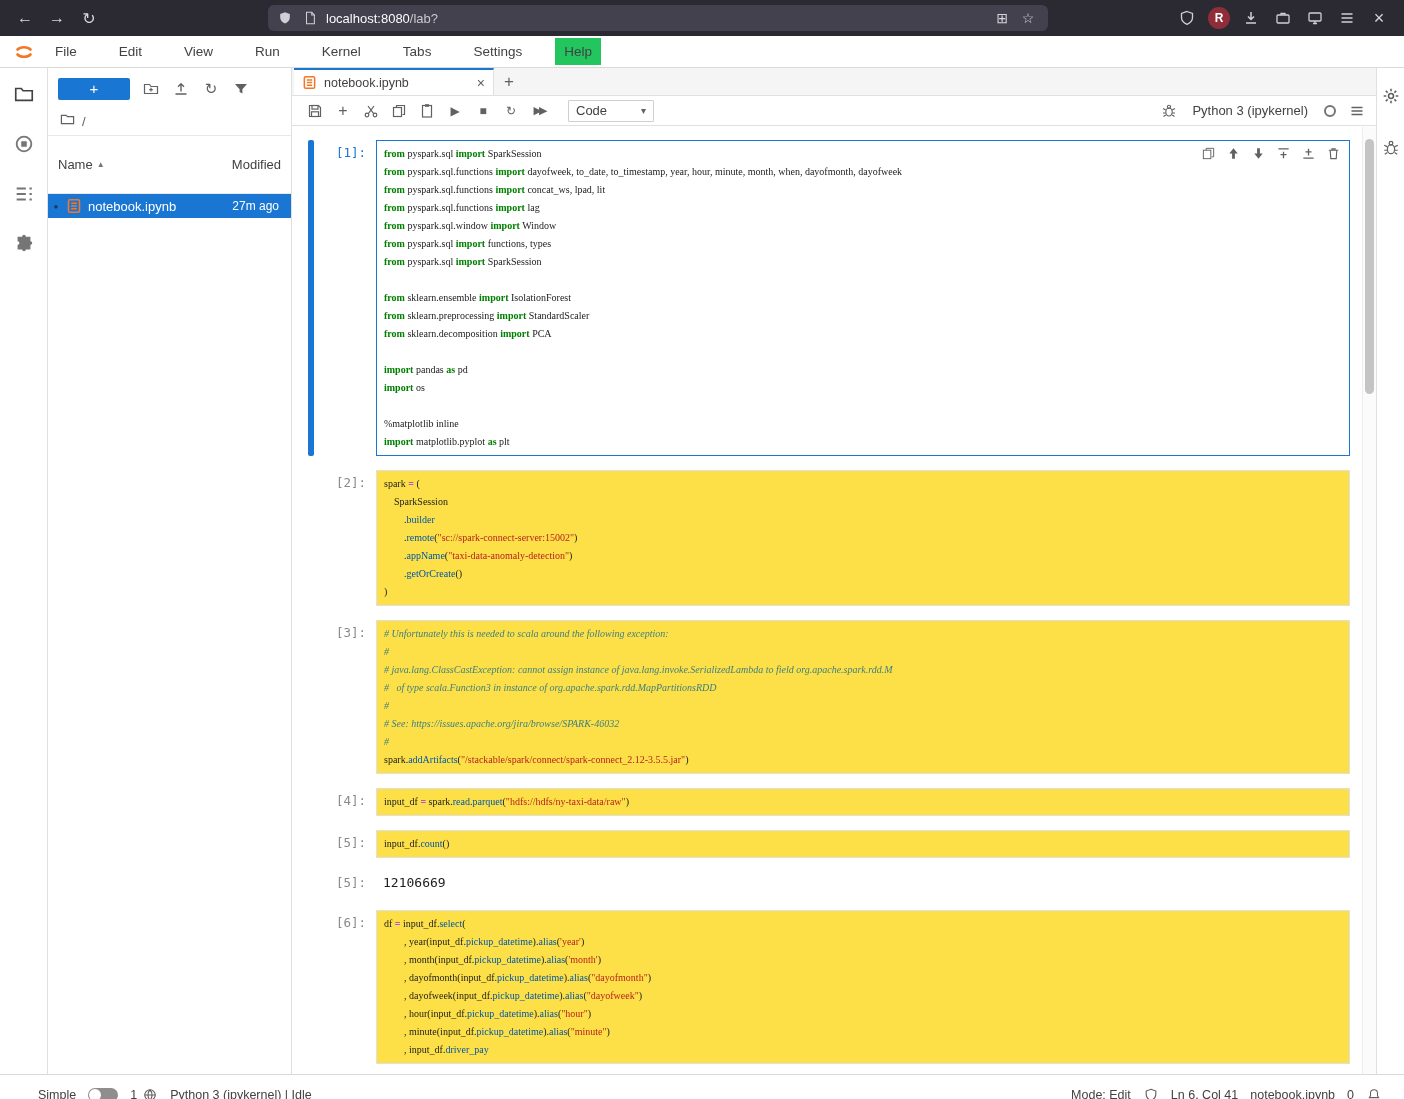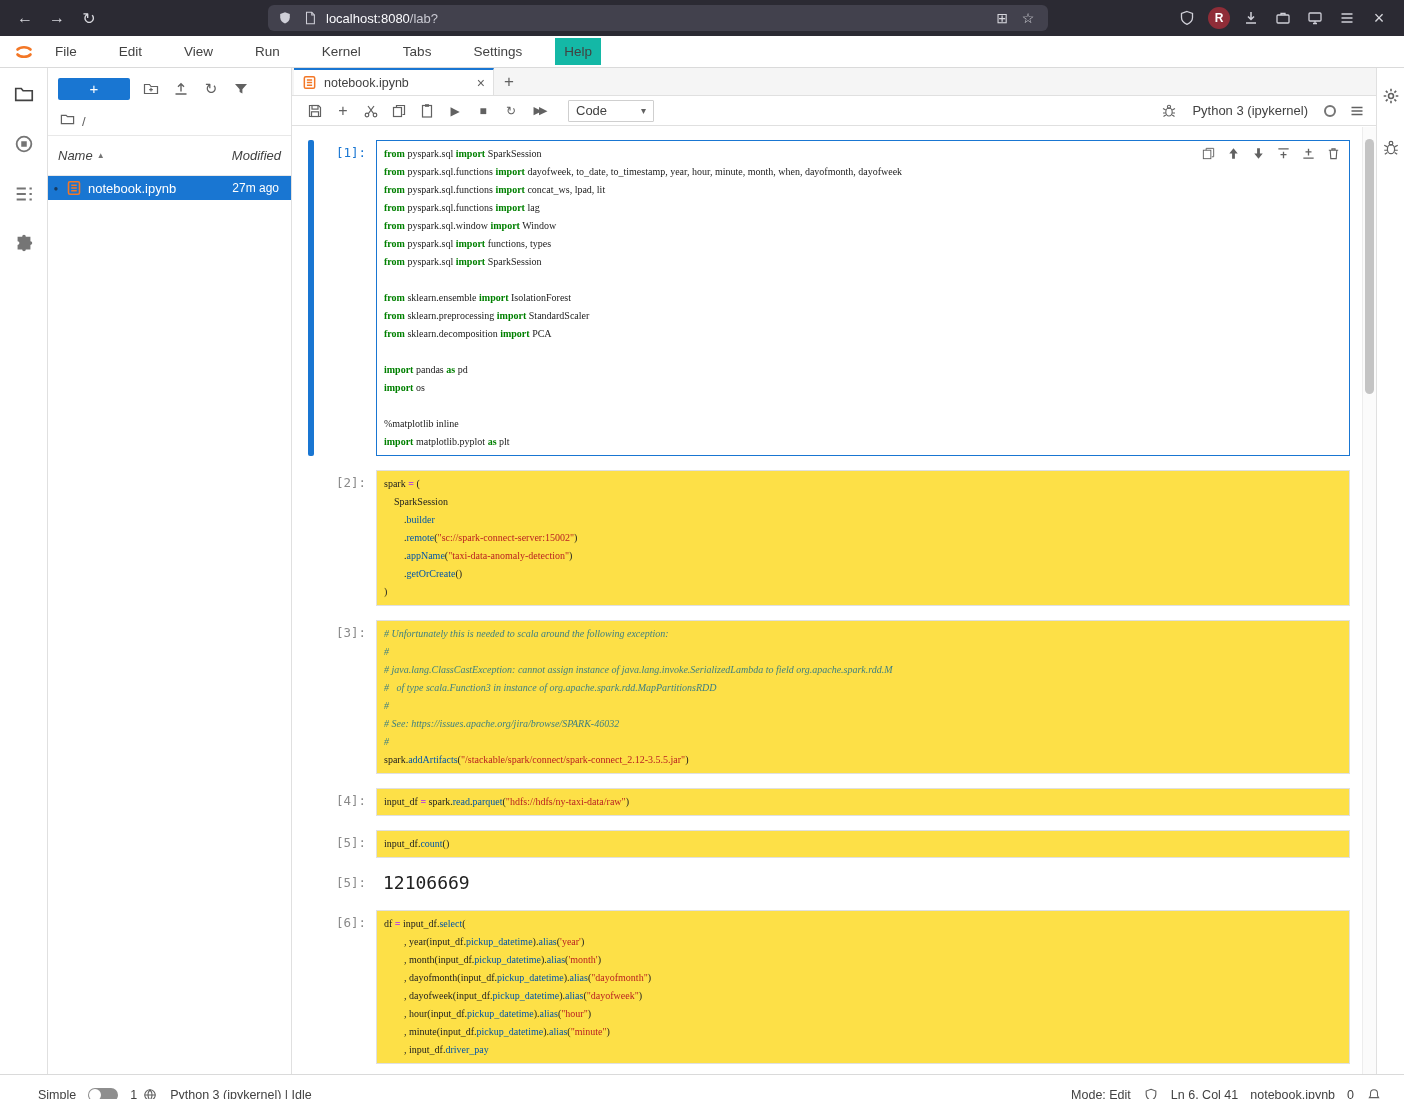--- a/index.html
+++ b/index.html
@@ -24,39 +24,39 @@
   .avatar { width:22px; height:22px; border-radius:50%; background:#8f2d38; color:#fff; font-size:12px;
             font-weight:bold; display:flex; align-items:center; justify-content:center; margin:0 4px; flex:none; }
   .closex { font-size:18px; }
 
   
   .menubar { height:32px; background:#fff; border-bottom:1px solid #dadada; display:flex; align-items:center; padding-left:8px; }
   .jlogo { width:24px; height:24px; margin:0 10px 0 4px; flex:none; }
   .jlogo svg { width:24px; height:24px; }
   .menu-items { display:flex; align-items:center; height:100%;gap:24px; }
   .menu-item { padding:6px 9px; font-size:13.5px; color:#424242; cursor:default; }
-  .menu-item.active { background:#14b8a6; }
+  .menu-item.active { background:#22c55e; }
 
   
   .app { display:flex; height:1006px; background:#fff; }
 
   .activity { width:48px; border-right:1px solid #e0e0e0; display:flex; flex-direction:column;
               align-items:center; padding-top:14px; gap:26px; flex:none; }
   .act-btn { width:24px; height:24px; display:flex; align-items:center; justify-content:center; }
   .act-btn svg { width:22px; height:22px; }
 
   .filebrowser { width:244px; border-right:1px solid #e0e0e0; display:flex; flex-direction:column; flex:none; font-size:13px; color:#424242; }
   .fb-actions { display:flex; align-items:center; padding:10px 8px 6px 10px; gap:12px; }
   .fb-new { width:72px; height:22px; background:#1976d2; color:#fff; border:none; border-radius:2px;
             font-size:15px; line-height:20px; display:flex; align-items:center; justify-content:center; cursor:default; }
   .fbicon { width:18px; height:18px; display:flex; align-items:center; justify-content:center; color:#616161; font-size:15px; }
   .fbicon svg { width:16px; height:16px; }
   .fb-crumb { display:flex; align-items:center; gap:7px; padding:6px 12px 5px 12px; color:#616161; }
   .fb-crumb svg { width:15px; height:15px; }
-  .fb-head { display:flex; align-items:flex-start; padding:12px 10px; border-top:1px solid #e8e8e8; border-bottom:1px solid #e8e8e8; color:#424242;font-style:italic; }
+  .fb-head { display:flex; align-items:flex-start; padding:21px 10px; border-top:1px solid #e8e8e8; border-bottom:1px solid #e8e8e8; color:#424242; }
   .fb-head .fb-name { flex:1; display:flex; align-items:center; gap:4px; }
   .sort { font-size:8px; color:#757575; }
   .fb-row { display:flex; align-items:center; gap:6px; padding:4px 8px 4px 4px; }
   .fb-row.selected { background:#1976d2; color:#fff; }
   .fb-row .dirty { width:8px; font-size:8px; color:#173a5e; flex:none; text-align:center; }
   .fb-row .ficon { width:16px; height:16px; flex:none; }
   .fb-row .ficon svg { width:16px; height:16px; }
   .fb-row .fname { flex:1; white-space:nowrap; overflow:hidden; }
   .fb-row .fmod { font-size:12px; padding-right:4px; }
 
@@ -91,21 +91,21 @@
             font-family:"DejaVu Sans Mono", monospace; font-size:12.5px; color:#8a8a8a; }
   .cell.active .prompt { color:#1976d2; }
   .editor { flex:1; min-width:0; background:#fde047; border:1px solid #e0e0e0; padding:4px 7px; overflow:hidden; position:relative; }
   .cell.active .editor { background:#fff; border-color:#1976d2; }
   .cm-line { font-family:Liberation Serif, serif; font-size:10px; line-height:18px; white-space:pre; color:#212121; }
   .tok-kw  { color:#008000; font-weight:bold; }
   .tok-str { color:#ba2121; }
   .tok-prop{ color:#0055aa; }
   .tok-op  { color:#aa22ff; font-weight:bold; }
   .tok-com { color:#408080; font-style:italic; }
-  .outtext { flex:1; font-family:"DejaVu Sans Mono", monospace; font-size:18px; line-height:18px; padding:4px 7px; color:#212121; }
+  .outtext { flex:1; font-family:"DejaVu Sans Mono", monospace; font-size:13px; line-height:18px; padding:4px 7px; color:#212121; }
   .cell.outputrow { margin-top:-2px; }
 
   .cell-toolbar { position:absolute; top:2px; right:5px; display:flex; gap:3px; }
   .ct-btn { width:22px; height:20px; display:flex; align-items:center; justify-content:center; }
   .ct-btn svg { width:15px; height:15px; }
 
   .vscrollbar { position:absolute; top:59px; right:0; bottom:0; width:14px; background:#fbfbfb; border-left:1px solid #ededed; }
   .vscrollbar .thumb { position:absolute; top:12px; left:2px; width:9px; height:255px; background:#c4c4c4; border-radius:5px; }
 
   .rightbar { width:28px; border-left:1px solid #e0e0e0; display:flex; flex-direction:column; align-items:center;

